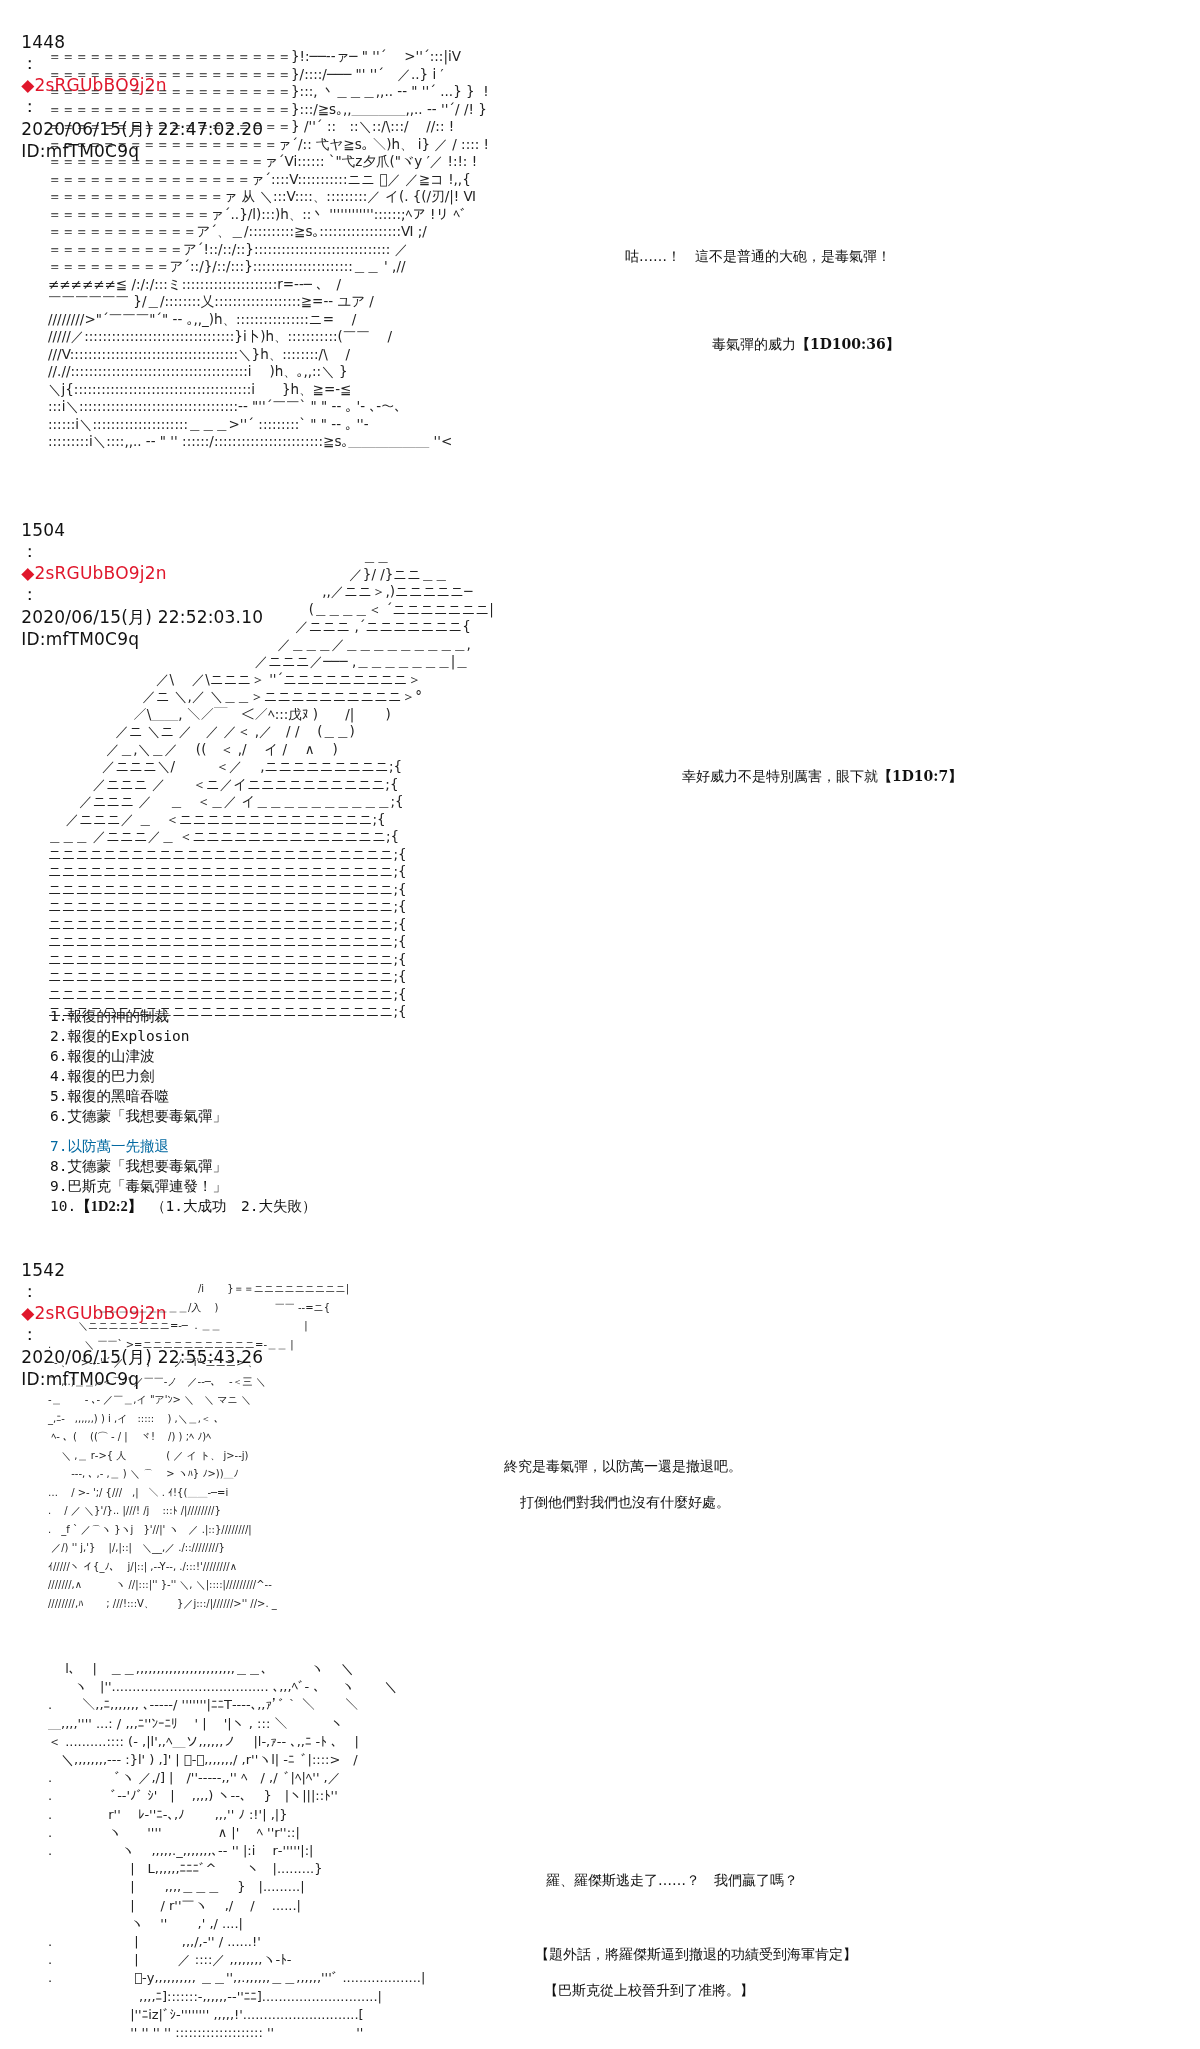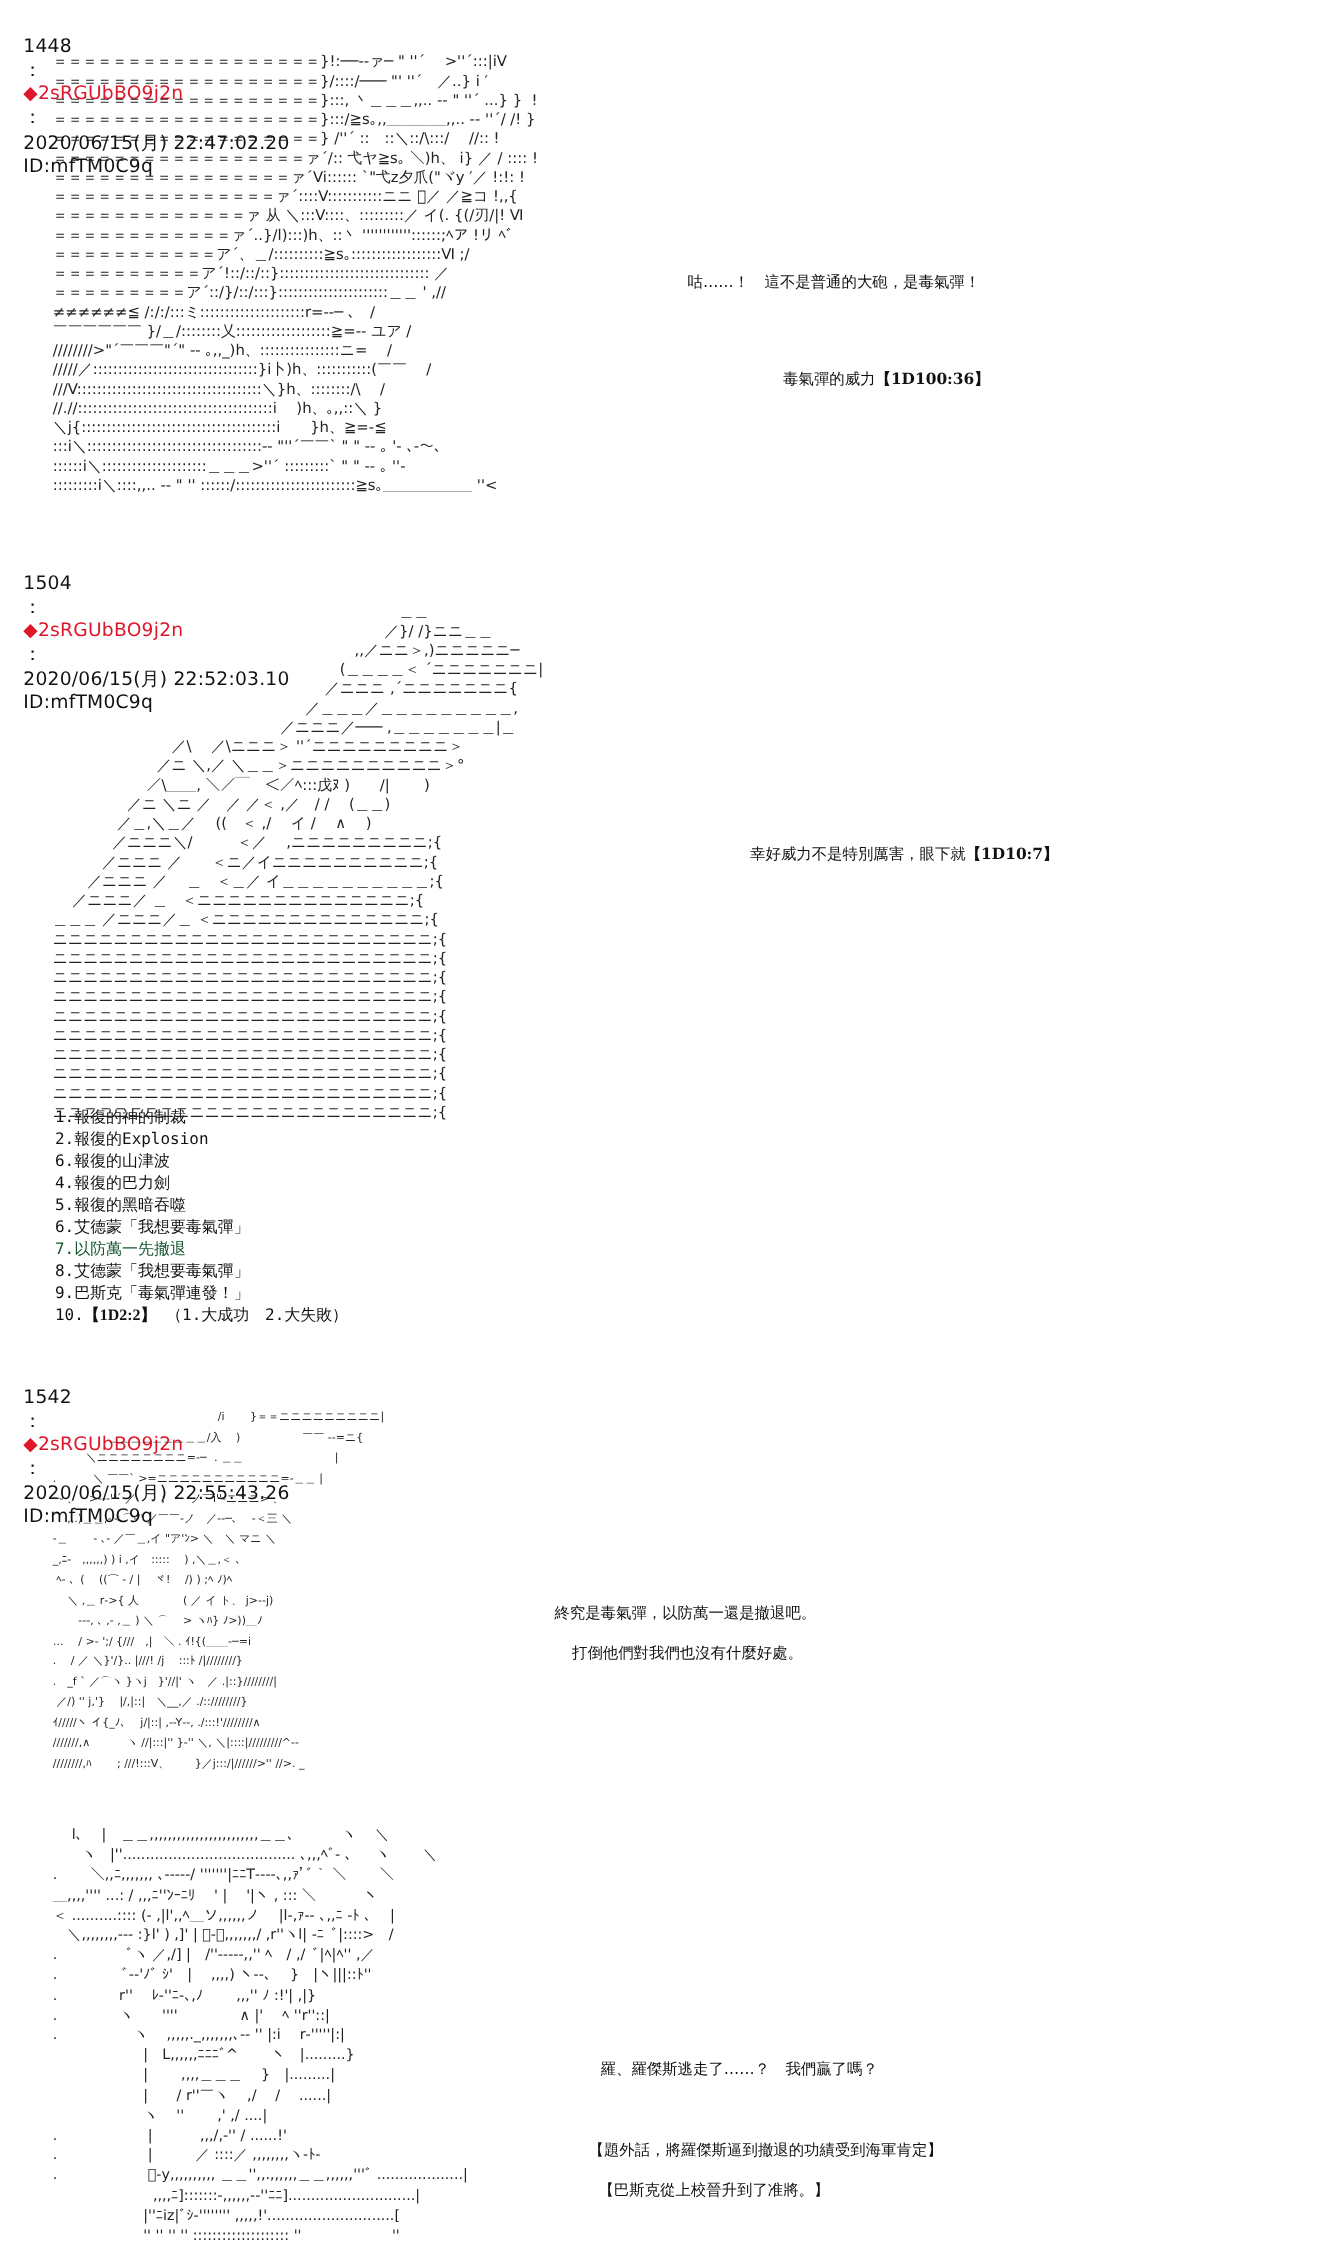--- a/index.html
+++ b/index.html
@@ -7,21 +7,21 @@
          font-family: "DejaVu Sans", "Liberation Sans", sans-serif; color: #000; }
   .post-header { position: absolute; left: 10px; font-size: 17px; white-space: pre; color: #111; letter-spacing: 0.2px; }
   .post-header .trip { color: #e0162b; margin-top: 28px; }
   .aa { position: absolute; margin: 0; white-space: pre; font-family: "DejaVu Sans", sans-serif;
         font-size: 14px; line-height: 17.5px; color: #222; letter-spacing: 0px; }
   .say { position: absolute; font-size: 14px; white-space: pre; color: #111; }
   .say .dice { font-family: "DejaVu Serif", serif; font-weight: bold; }
   .list { position: absolute; left: 50px; top: 1006px; font-family: "DejaVu Sans Mono", monospace;
           font-size: 14.5px; line-height: 20px; color: #111; }
   .list .item { white-space: pre; }
-  .list .item.red { color: #14532d; }
+  .list .item.red { color: #0369a1; margin-top: 10px; }
   .list .dice { font-family: Liberation Serif, serif; font-weight: bold; }
 </style>
 </head>
 <body>
 
 <div class="post-header" style="top:12px;">
   <span>1448</span>
   <span>：</span>
   <span class="trip">◆2sRGUbBO9j2n</span>
   <span>：</span>

